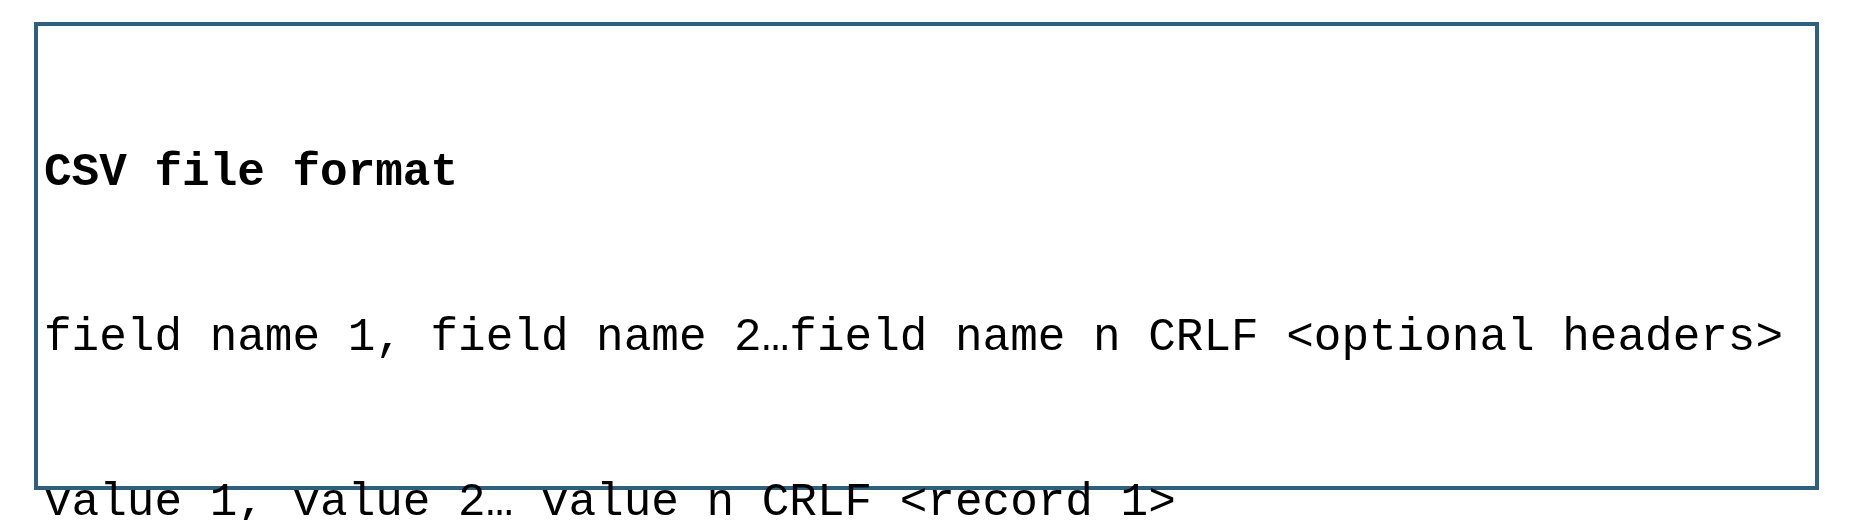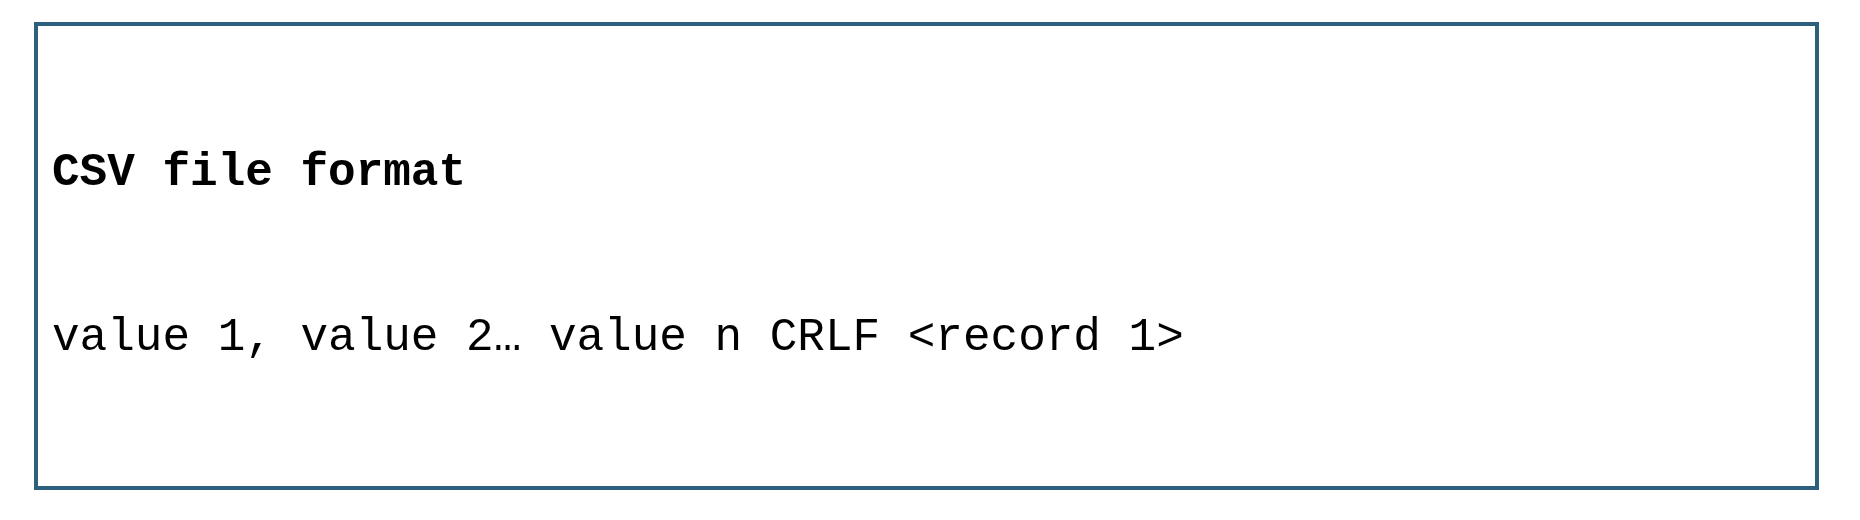--- a/index.html
+++ b/index.html
@@ -12,39 +12,40 @@
   }
   .csv-box {
     position: absolute;
     left: 34px;
     top: 22px;
     width: 1785px;
     height: 468px;
     box-sizing: border-box;
     border: 4px solid var(--border-color, #2e5f7d);
     background: #ffffff;
-    padding: 10px 0 0 14px;
+    padding: 10px 0 0 6px;
     font-family: "Liberation Mono", "DejaVu Sans Mono", monospace;
     font-size: 46px;
     line-height: 55px;
     color: #000000;
     white-space: pre;
   }
   .csv-title {
     font-weight: bold;
     line-height: 55px;
   }
   .csv-line {
     line-height: 55px;
   }
 </style>
 </head>
 <body>
 
 <div class="csv-box">
   <div class="csv-title">CSV file format</div>
+  <div class="csv-line">field name 1, field name 2…field name n CRLF &lt;optional headers&gt;</div>
   <div class="csv-line">value 1, value 2… value n CRLF &lt;record 1&gt;</div>
   
   
   
   
   
 </div>
 
 </body></html>

